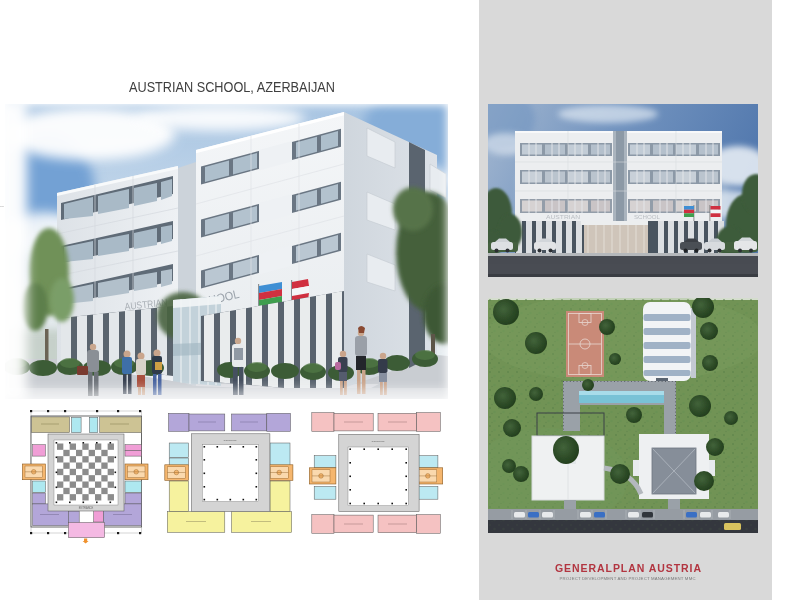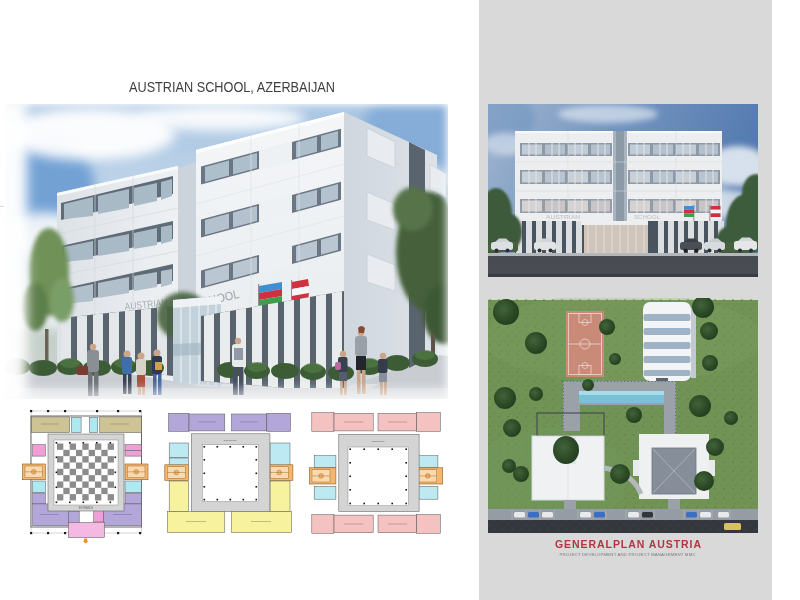--- a/index.html
+++ b/index.html
@@ -1039,18 +1039,18 @@
 <rect x="212" y="214" width="11" height="5.5" rx="1.5" fill="#e8eaec"></rect>
 <rect x="230" y="214" width="11" height="5.5" rx="1.5" fill="#e8eaec"></rect>
 </g>
 
 <rect x="0" y="222" width="270" height="13" fill="#34373e"></rect>
 <rect x="0" y="222" width="270" height="13" fill="url(#grassdots)" opacity="0.15"></rect>
 
 <rect x="236" y="225" width="17" height="7" rx="1.5" fill="#d8c25e"></rect>
 </svg>
 
-<div class="abs" style="left:488px;top:536px;width:270px;text-align:left">
+<div class="abs" style="left:488px;top:560px;width:270px;text-align:left">
 <svg width="270" height="26" viewBox="0 0 270 26">
 <text x="141" y="12" text-anchor="middle" textLength="148" font-family="Liberation Sans" font-size="10.5" font-weight="bold" letter-spacing="2" fill="#b23540">GENERALPLAN AUSTRIA</text>
 <text x="140" y="19.5" text-anchor="middle" textLength="137" font-family="Liberation Sans" font-size="4.3" letter-spacing="1" fill="#7a7a7a">PROJECT DEVELOPMENT AND PROJECT MANAGEMENT MMC</text>
 </svg>
 </div>
 
 </body></html>

